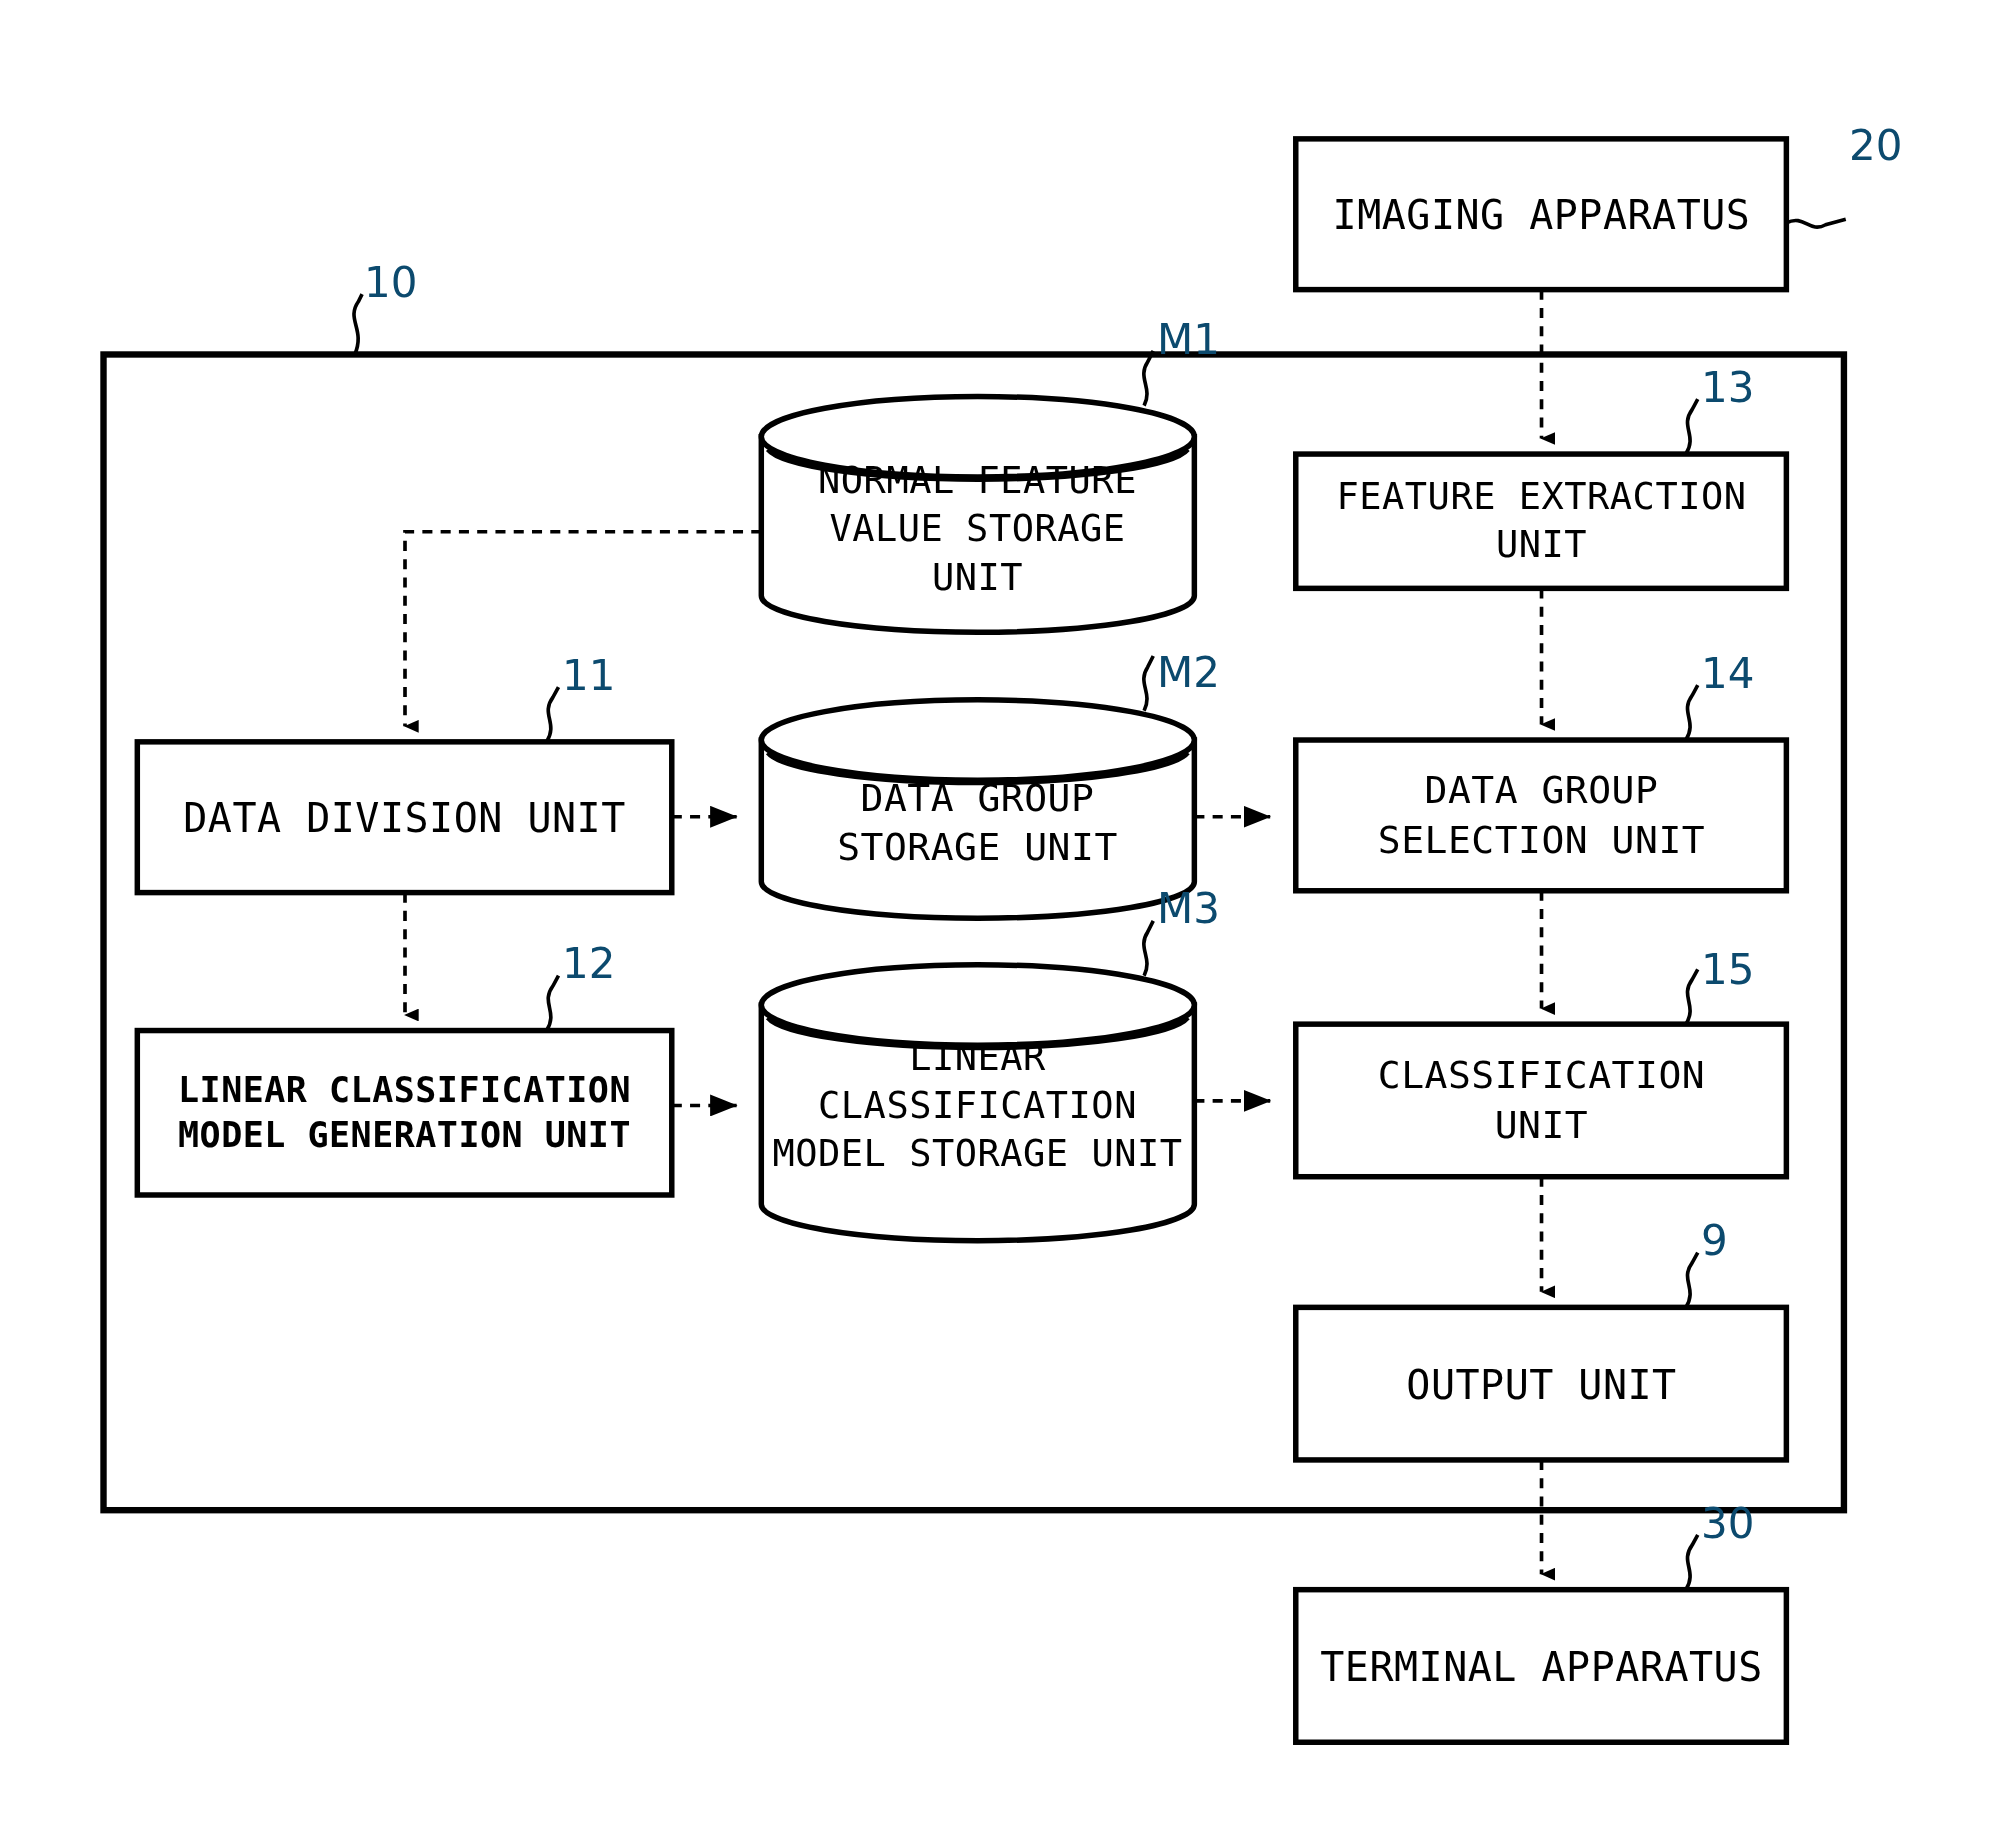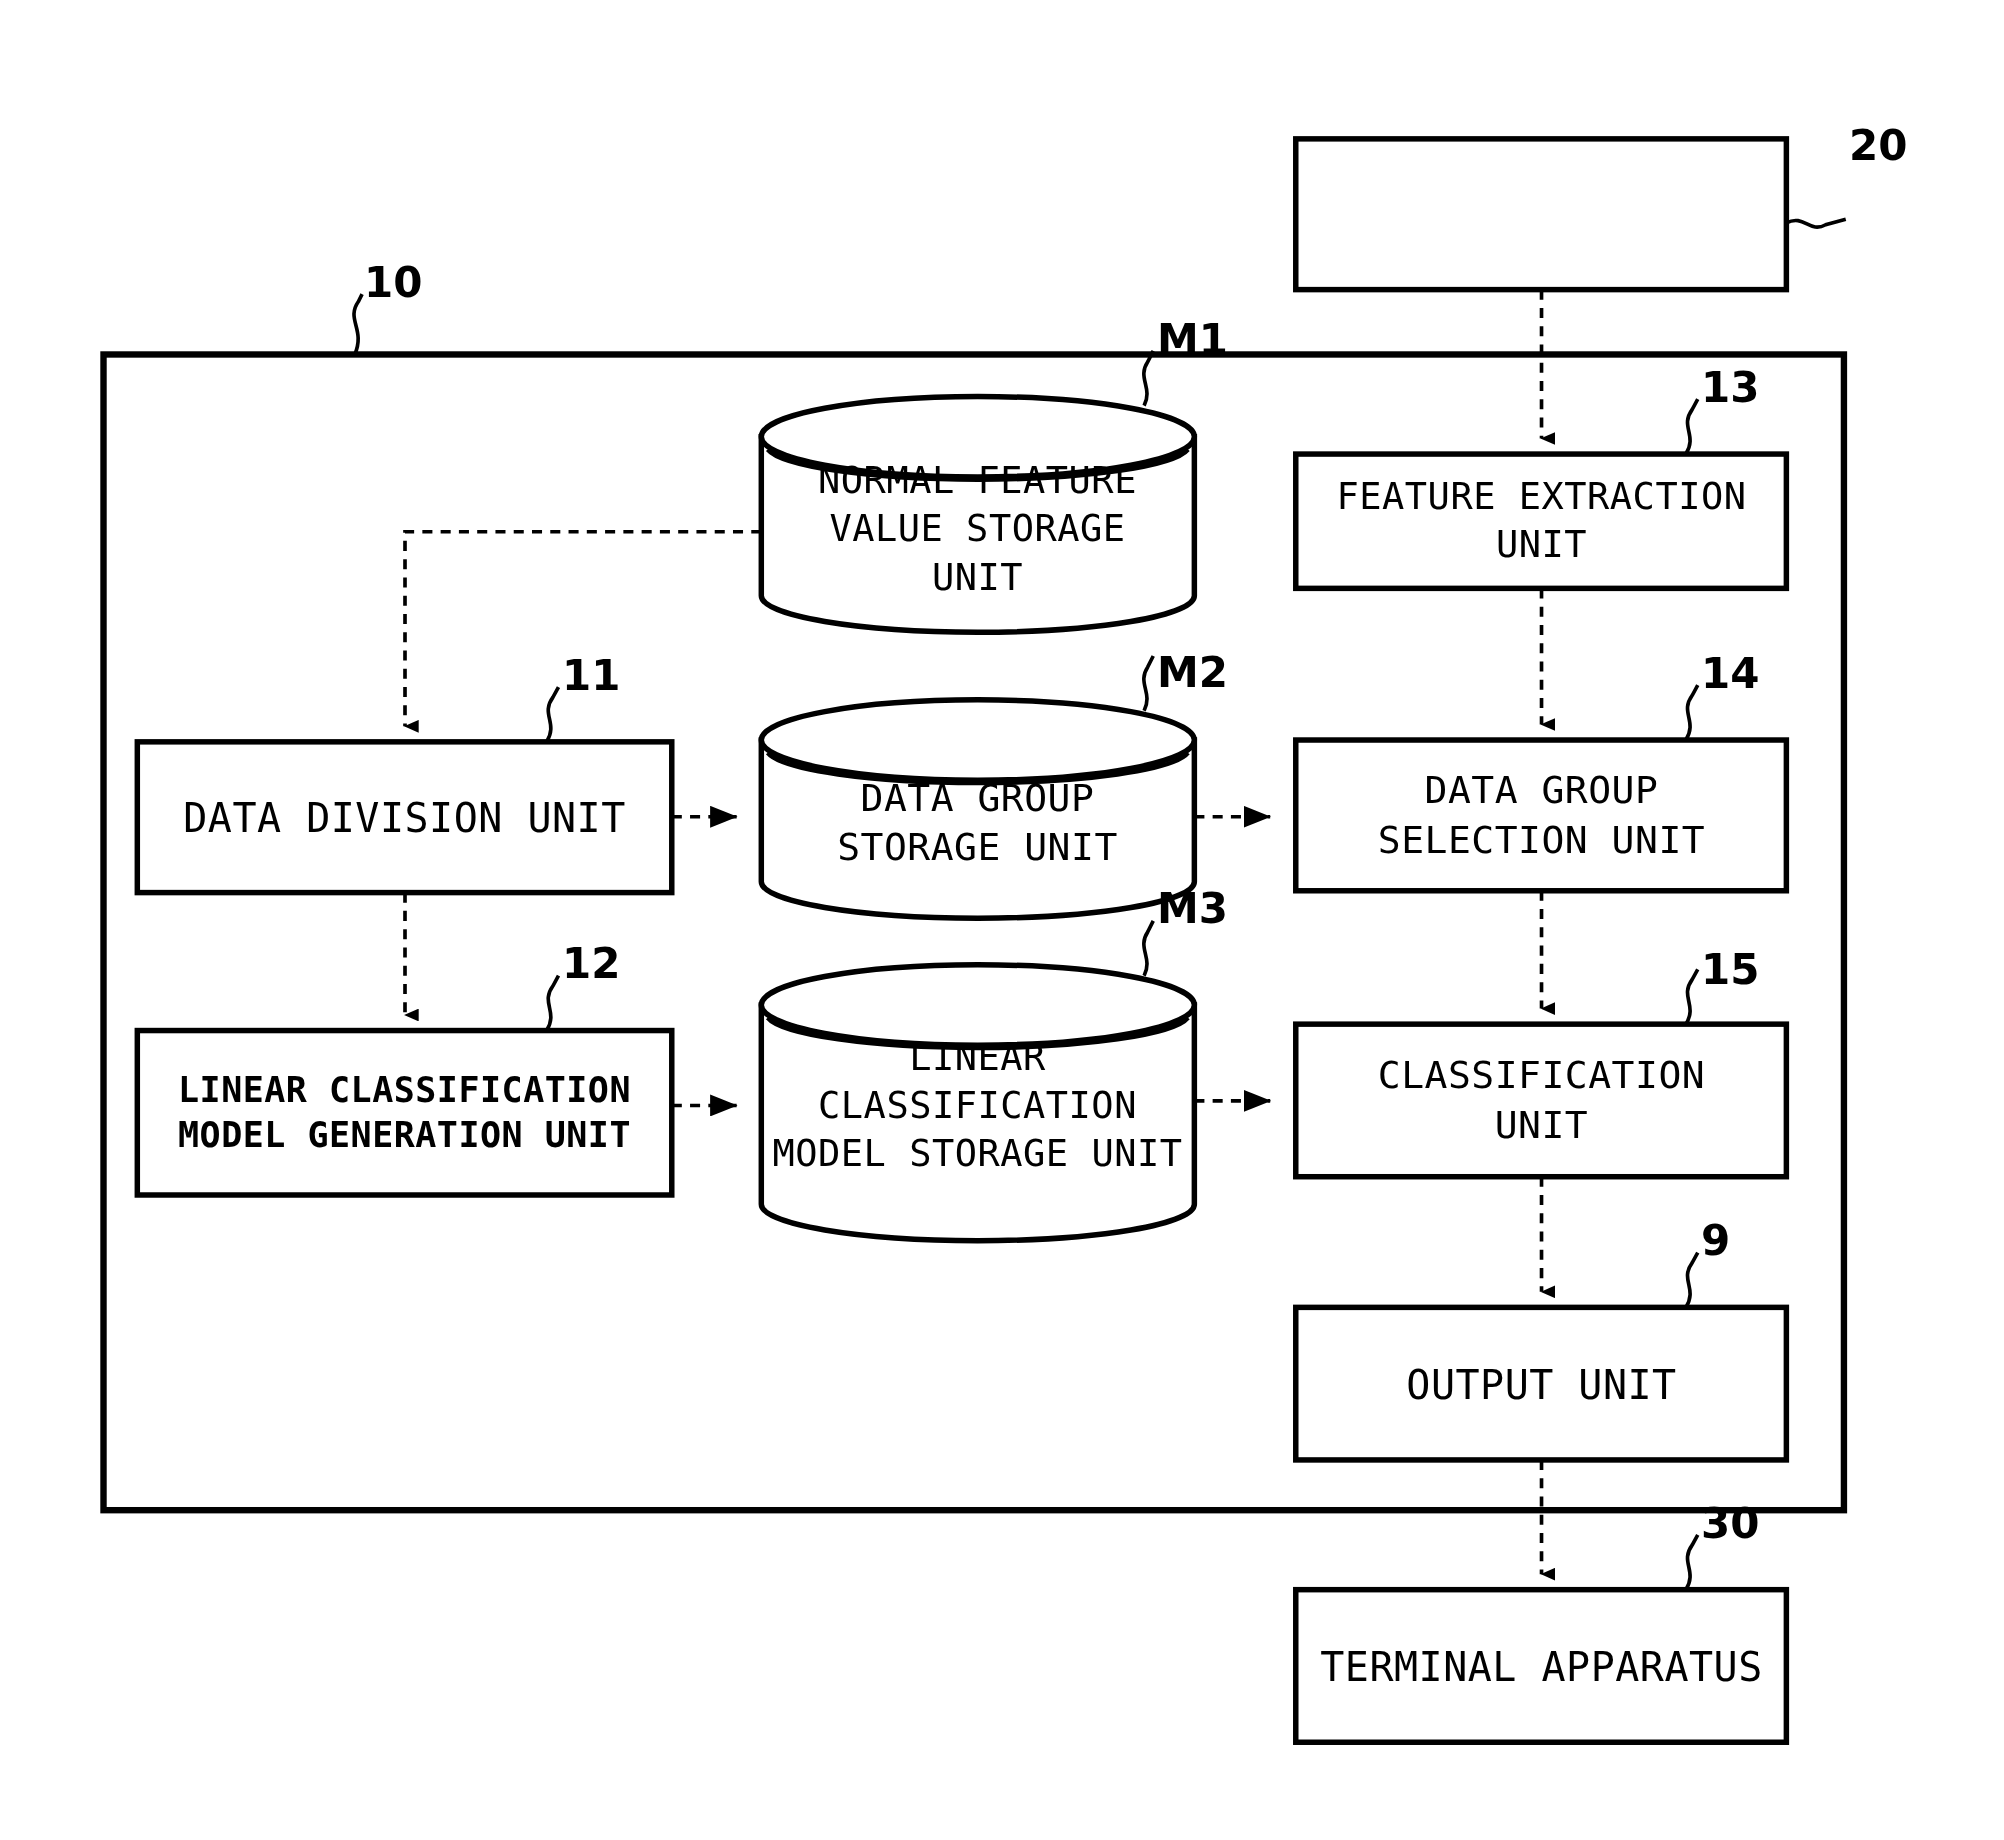--- a/index.html
+++ b/index.html
@@ -32,24 +32,24 @@
     color: #000;
     font-family: "DejaVu Sans Mono", "Liberation Mono", monospace;
     font-weight: 400;
     letter-spacing: 0.5px;
     line-height: 1.30;
     white-space: pre-line;
     pointer-events: none;
   }
   .ref-num {
     position: absolute;
-    color: #000000;
+    color: #0c4a6e;
     font-family: "DejaVu Sans", "Liberation Sans", sans-serif;
     font-size: 42px;
-    font-weight: 700;
+    font-weight: 400;
     letter-spacing: 0px;
     pointer-events: none;
   }
   .hitbox {
     position: absolute;
     background: transparent;
   }
 </style>
 </head>
 <body>
@@ -132,20 +132,21 @@
 
     <line x1="1307" y1="1205" x2="1390" y2="1205" stroke="#000" stroke-width="4" stroke-dasharray="11 9" marker-end="url(#arrowHead)"></line>
 
     <line x1="1687" y1="975" x2="1687" y2="1104" stroke="#000" stroke-width="4" stroke-dasharray="11 9" marker-end="url(#arrowDown)"></line>
 
     <line x1="1687" y1="1288" x2="1687" y2="1414" stroke="#000" stroke-width="4" stroke-dasharray="11 9" marker-end="url(#arrowDown)"></line>
 
     <line x1="1687" y1="1598" x2="1687" y2="1723" stroke="#000" stroke-width="4" stroke-dasharray="11 9" marker-end="url(#arrowDown)"></line>
   </svg>
 
+  <div class="node-label" style="left:1296px; top:139px; width:491px; height:151px; font-size:40px;">IMAGING APPARATUS</div>
   <div class="ref-num" style="left:1849px; top:121px;">20</div>
 
   <div class="ref-num" style="left:364px; top:258px;">10</div>
 
   <div class="node-label" style="left:761px; top:461px; width:433px; height:137px; font-size:37px;">NORMAL FEATURE
 VALUE STORAGE
 UNIT</div>
   <div class="ref-num" style="left:1157px; top:315px;">M1</div>
 
   <div class="node-label" style="left:1296px; top:454px; width:491px; height:134px; font-size:37px;">FEATURE EXTRACTION

